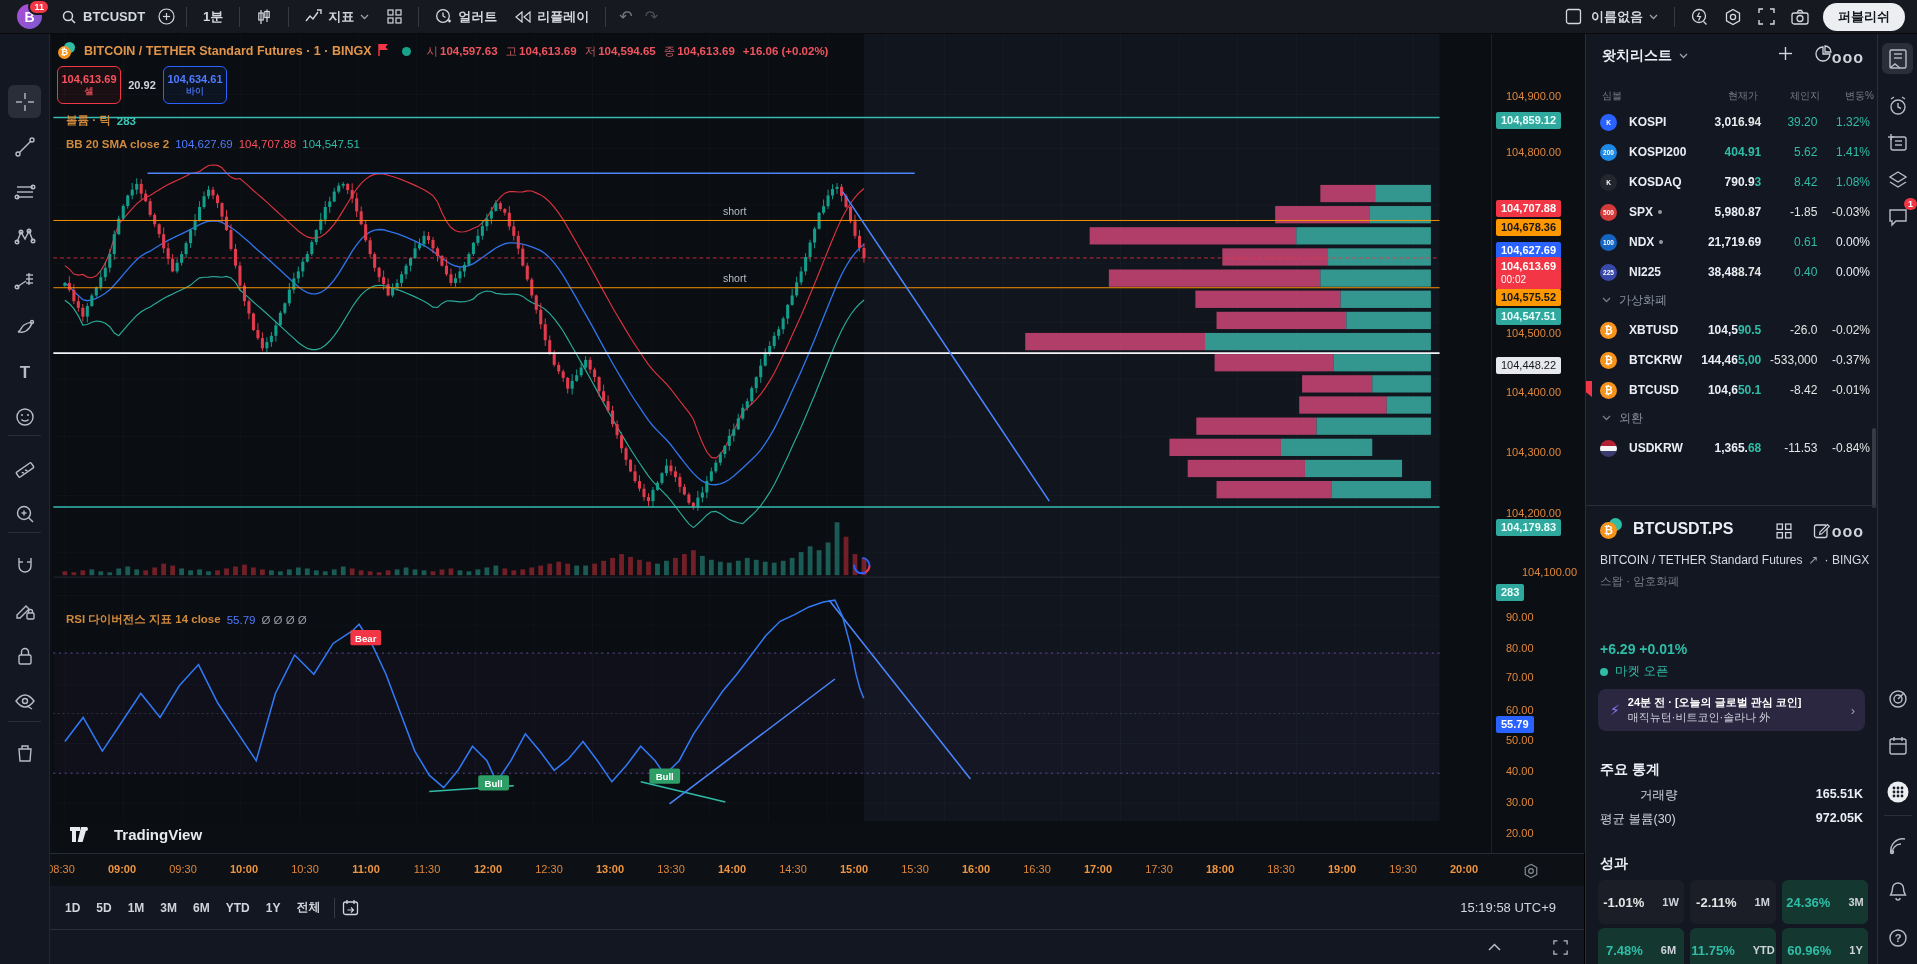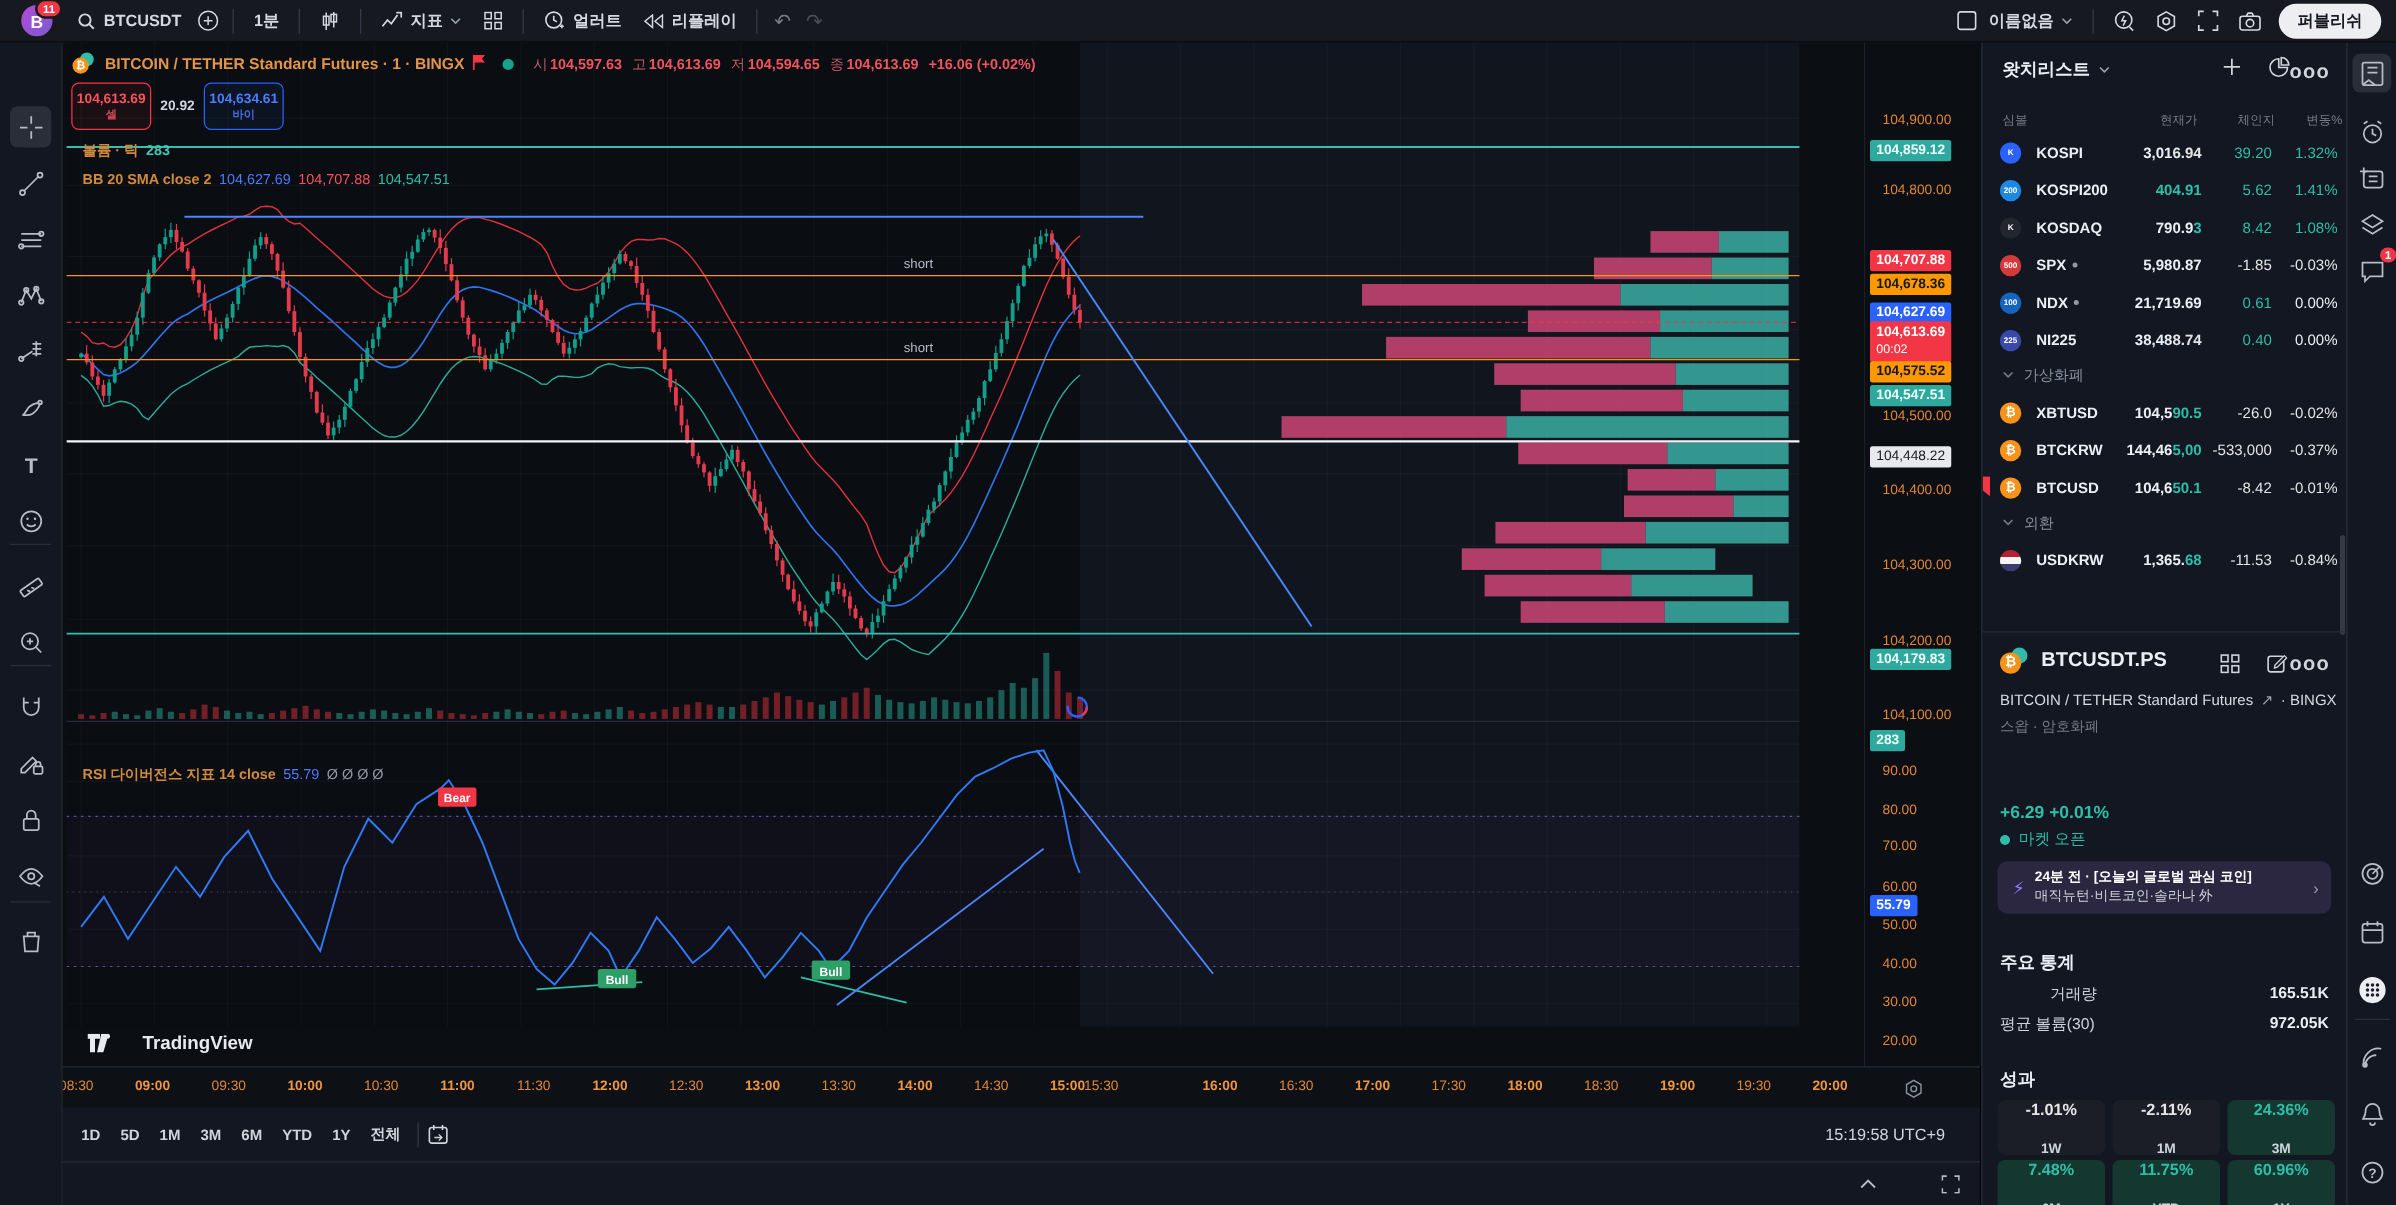--- a/index.html
+++ b/index.html
@@ -46,21 +46,21 @@
   #rpanel{left:1585px;top:33px;width:292px;height:931px;background:#131722;border-left:1px solid #2a2e39;overflow:hidden;}
   .wl-row{position:absolute;left:0;width:292px;height:30px;display:flex;align-items:center;cursor:pointer;}
   .wl-ico{width:17px;height:17px;border-radius:50%;margin-left:14px;flex:0 0 17px;color:#fff;font-size:6.5px;font-weight:bold;display:flex;align-items:center;justify-content:center;}
   .wl-name{color:#ebeef5;font-size:12px;font-weight:bold;margin-left:12px;width:74px;overflow:hidden;white-space:nowrap;display:flex;align-items:center;gap:5px;}
   .wl-dot{width:4px;height:4px;border-radius:50%;background:#9598a1;display:inline-block;}
   .wl-price{width:72px;text-align:right;font-size:12px;font-weight:bold;color:#ebeef5;white-space:nowrap;}
   .wl-chg{width:62px;text-align:right;font-size:12px;}
   .wl-pct{width:58px;text-align:right;font-size:12px;margin-right:8px;}
   .up{color:#2fbda8;}.dn{color:#e5e5e5;}.neu{color:#ebeef5;}
   .wl-sec{position:absolute;left:0;width:292px;height:26px;display:flex;align-items:center;color:#87919f;font-size:12px;gap:8px;padding-left:16px;box-sizing:border-box;cursor:pointer;}
-  .perf-tile{position:absolute;width:86px;height:44px;border-radius:6px;display:flex;flex-direction:column;align-items:center;justify-content:center;gap:18px;}
+  .perf-tile{position:absolute;width:86px;height:44px;border-radius:6px;display:flex;flex-direction:row;align-items:center;justify-content:center;gap:18px;}
   .perf-tile .v{font-size:13px;font-weight:bold;}
   .perf-tile .k{font-size:11px;color:#cfd3dc;font-weight:bold;}
   .ptile-neg{background:#1b1e26;}
   .ptile-pos{background:#14382f;}
   
   #rtool{left:1877px;top:33px;width:40px;height:931px;background:#131722;border-left:1px solid #2a2e39;}
   .rtool-item{position:absolute;left:4px;width:31px;height:31px;display:flex;align-items:center;justify-content:center;border-radius:6px;}
   .rtool-item.sel{background:#2a2e39;}
   
   #rangerow{left:49px;top:886px;width:1535px;height:43px;background:#131722;display:flex;align-items:center;}
@@ -938,21 +938,21 @@
     <div class="plabel blue" style="top: 209px;">104,627.69</div>
     <div class="plabel current" style="top: 224px;">104,613.69<div class="sub">00:02</div></div>
     <div class="plabel orange" style="top: 256px;">104,575.52</div>
     <div class="plabel teal" style="top: 275px;">104,547.51</div>
     <div class="plabel plain" style="top: 292px;">104,500.00</div>
     <div class="plabel white" style="top: 324px;">104,448.22</div>
     <div class="plabel plain" style="top: 351px;">104,400.00</div>
     <div class="plabel plain" style="top: 411px;">104,300.00</div>
     <div class="plabel plain" style="top: 472px;">104,200.00</div>
     <div class="plabel teal" style="top: 486px;">104,179.83</div>
-    <div class="plabel plain" style="top: 531px;">104,100.00</div>
+    <div class="plabel plain" style="top: 531px; margin-left: 16px;">104,100.00</div>
     <div class="plabel teal" style="top: 551px;">283</div>
     <div class="plabel plain" style="top: 576px;">90.00</div>
     <div class="plabel plain" style="top: 607px;">80.00</div>
     <div class="plabel plain" style="top: 636px;">70.00</div>
     <div class="plabel plain" style="top: 669px;">60.00</div>
     <div class="plabel blue" style="top: 683px;">55.79</div>
     <div class="plabel plain" style="top: 699px;">50.00</div>
     <div class="plabel plain" style="top: 730px;">40.00</div>
     <div class="plabel plain" style="top: 761px;">30.00</div>
     <div class="plabel plain" style="top: 792px;">20.00</div>
@@ -965,21 +965,21 @@
     <div class="tlabel" style="left: 256px;">10:30</div>
     <div class="tlabel b" style="left: 317px;">11:00</div>
     <div class="tlabel" style="left: 378px;">11:30</div>
     <div class="tlabel b" style="left: 439px;">12:00</div>
     <div class="tlabel" style="left: 500px;">12:30</div>
     <div class="tlabel b" style="left: 561px;">13:00</div>
     <div class="tlabel" style="left: 622px;">13:30</div>
     <div class="tlabel b" style="left: 683px;">14:00</div>
     <div class="tlabel" style="left: 744px;">14:30</div>
     <div class="tlabel b" style="left: 805px;">15:00</div>
-    <div class="tlabel" style="left: 832px;">15:30</div>
+    <div class="tlabel" style="left: 866px;">15:30</div>
     <div class="tlabel b" style="left: 927px;">16:00</div>
     <div class="tlabel" style="left: 988px;">16:30</div>
     <div class="tlabel b" style="left: 1049px;">17:00</div>
     <div class="tlabel" style="left: 1110px;">17:30</div>
     <div class="tlabel b" style="left: 1171px;">18:00</div>
     <div class="tlabel" style="left: 1232px;">18:30</div>
     <div class="tlabel b" style="left: 1293px;">19:00</div>
     <div class="tlabel" style="left: 1354px;">19:30</div>
     <div class="tlabel b" style="left: 1415px;">20:00</div>
   </div>

